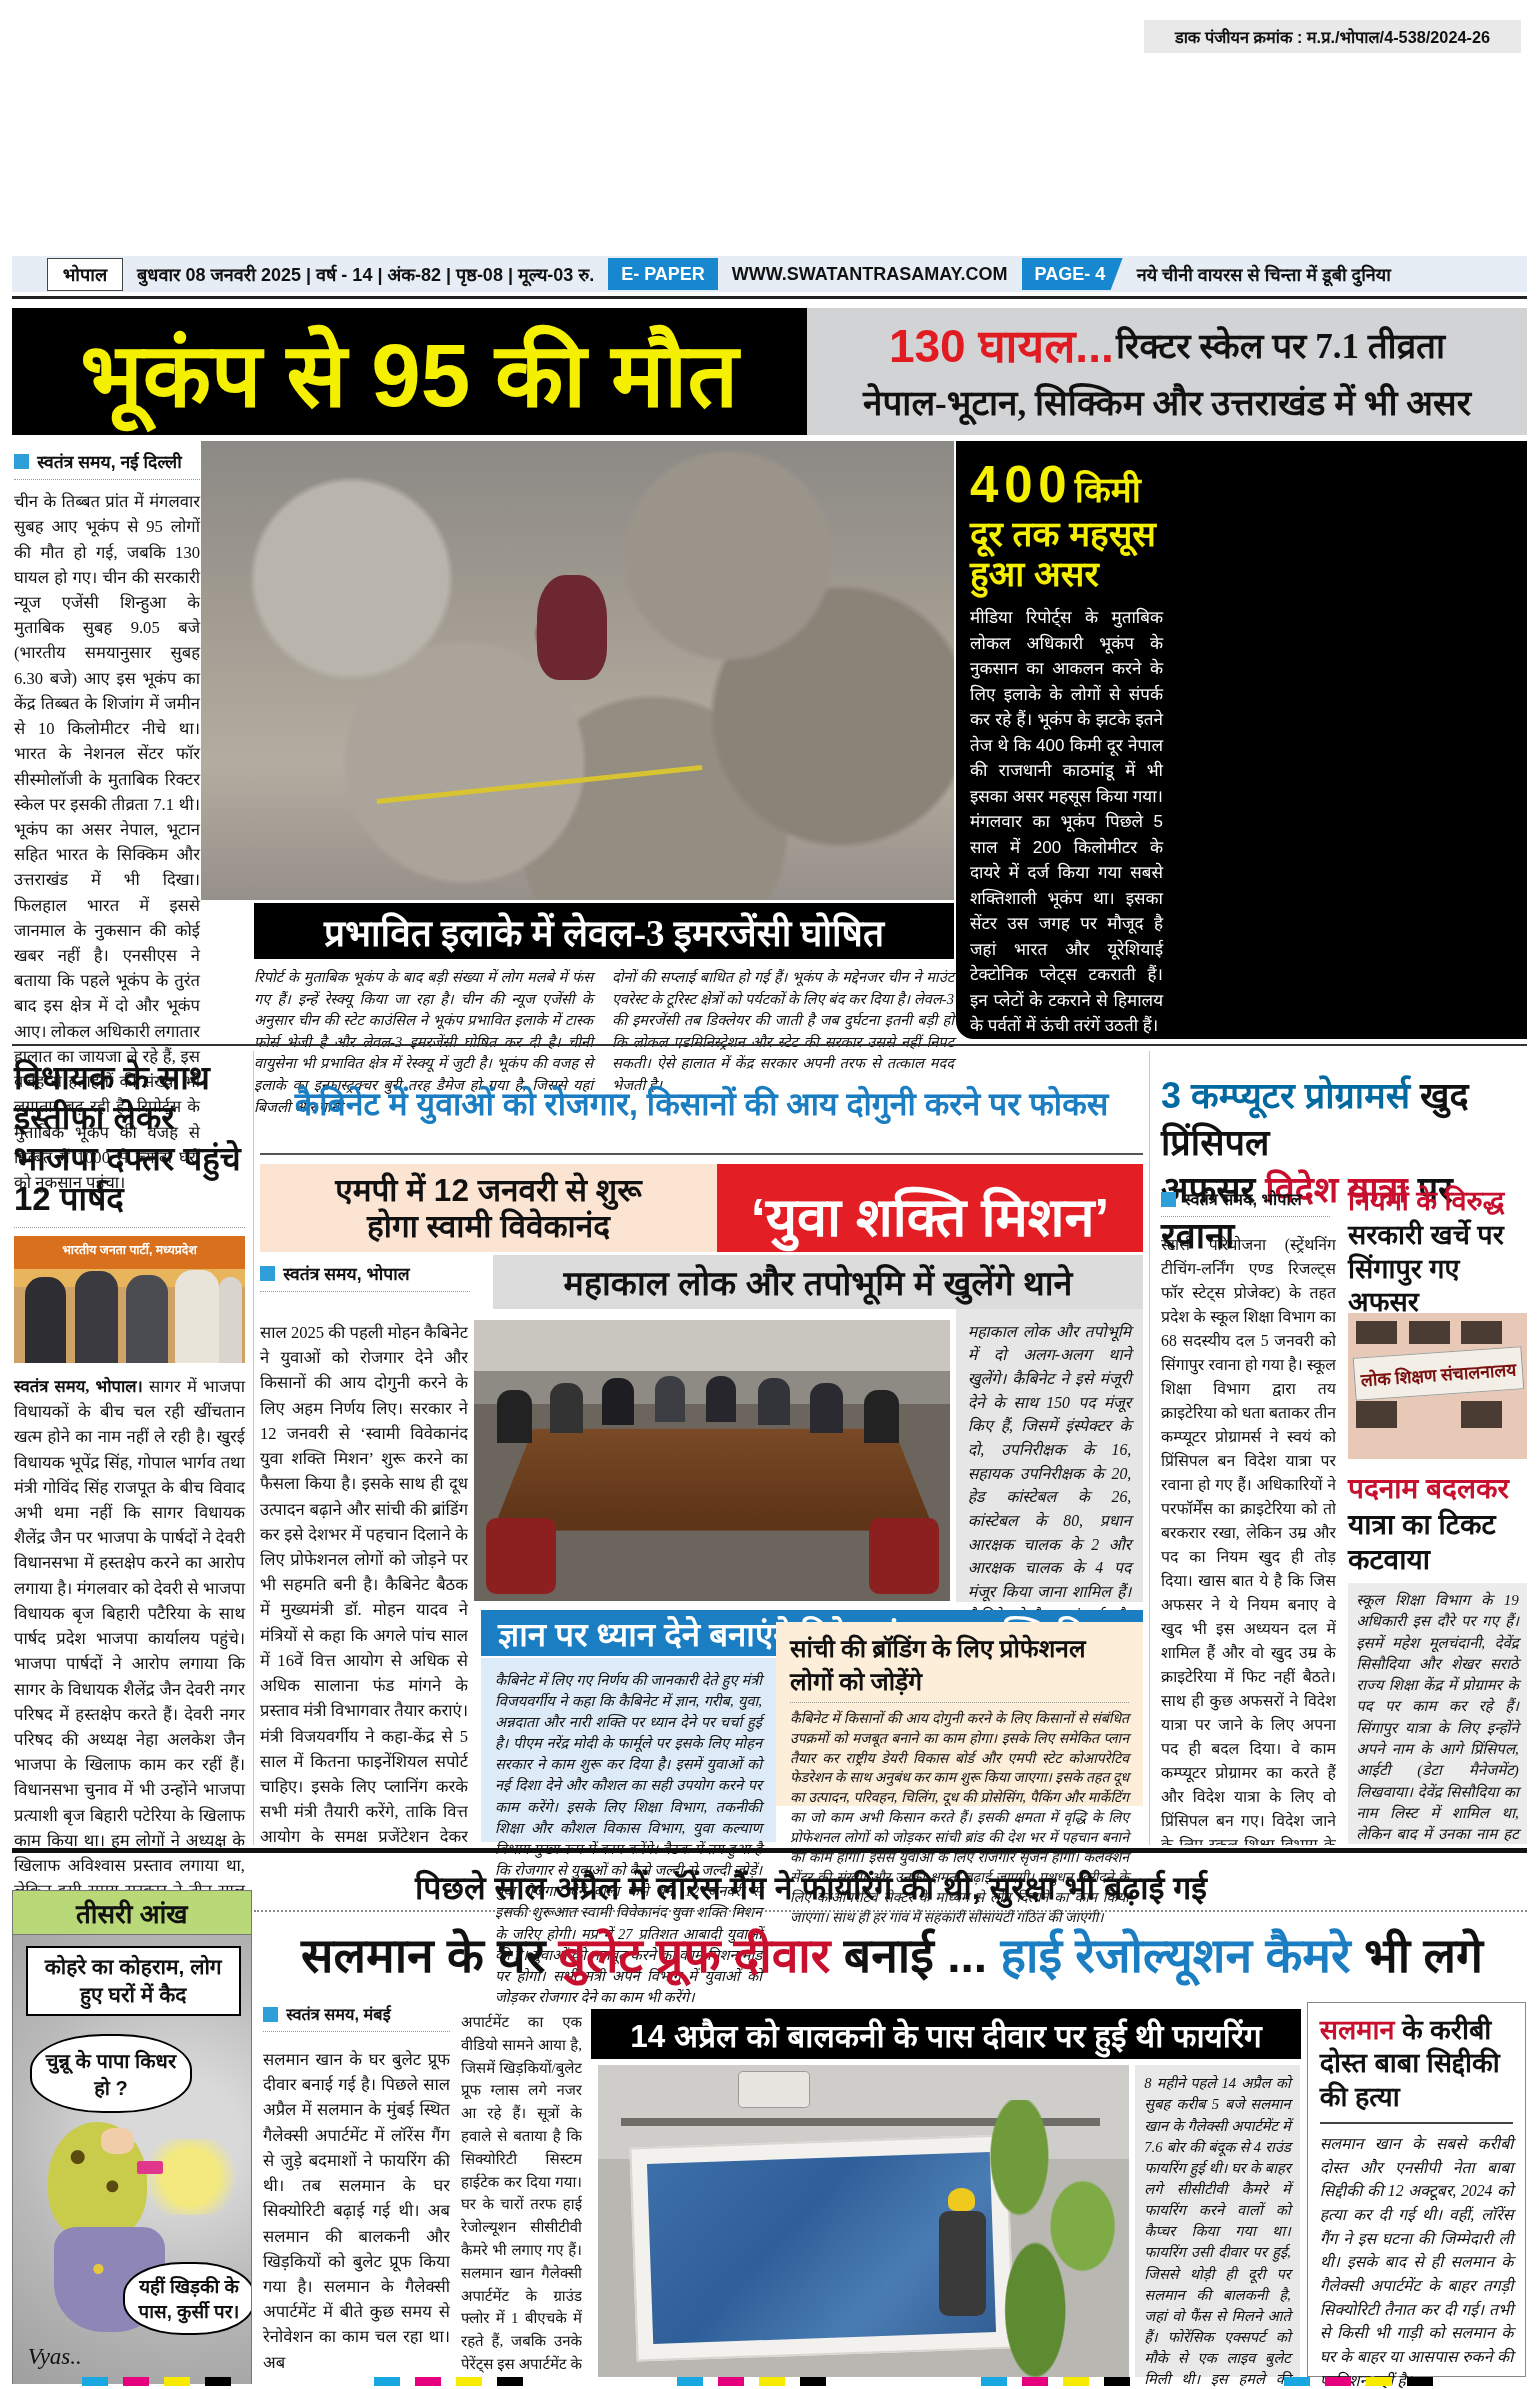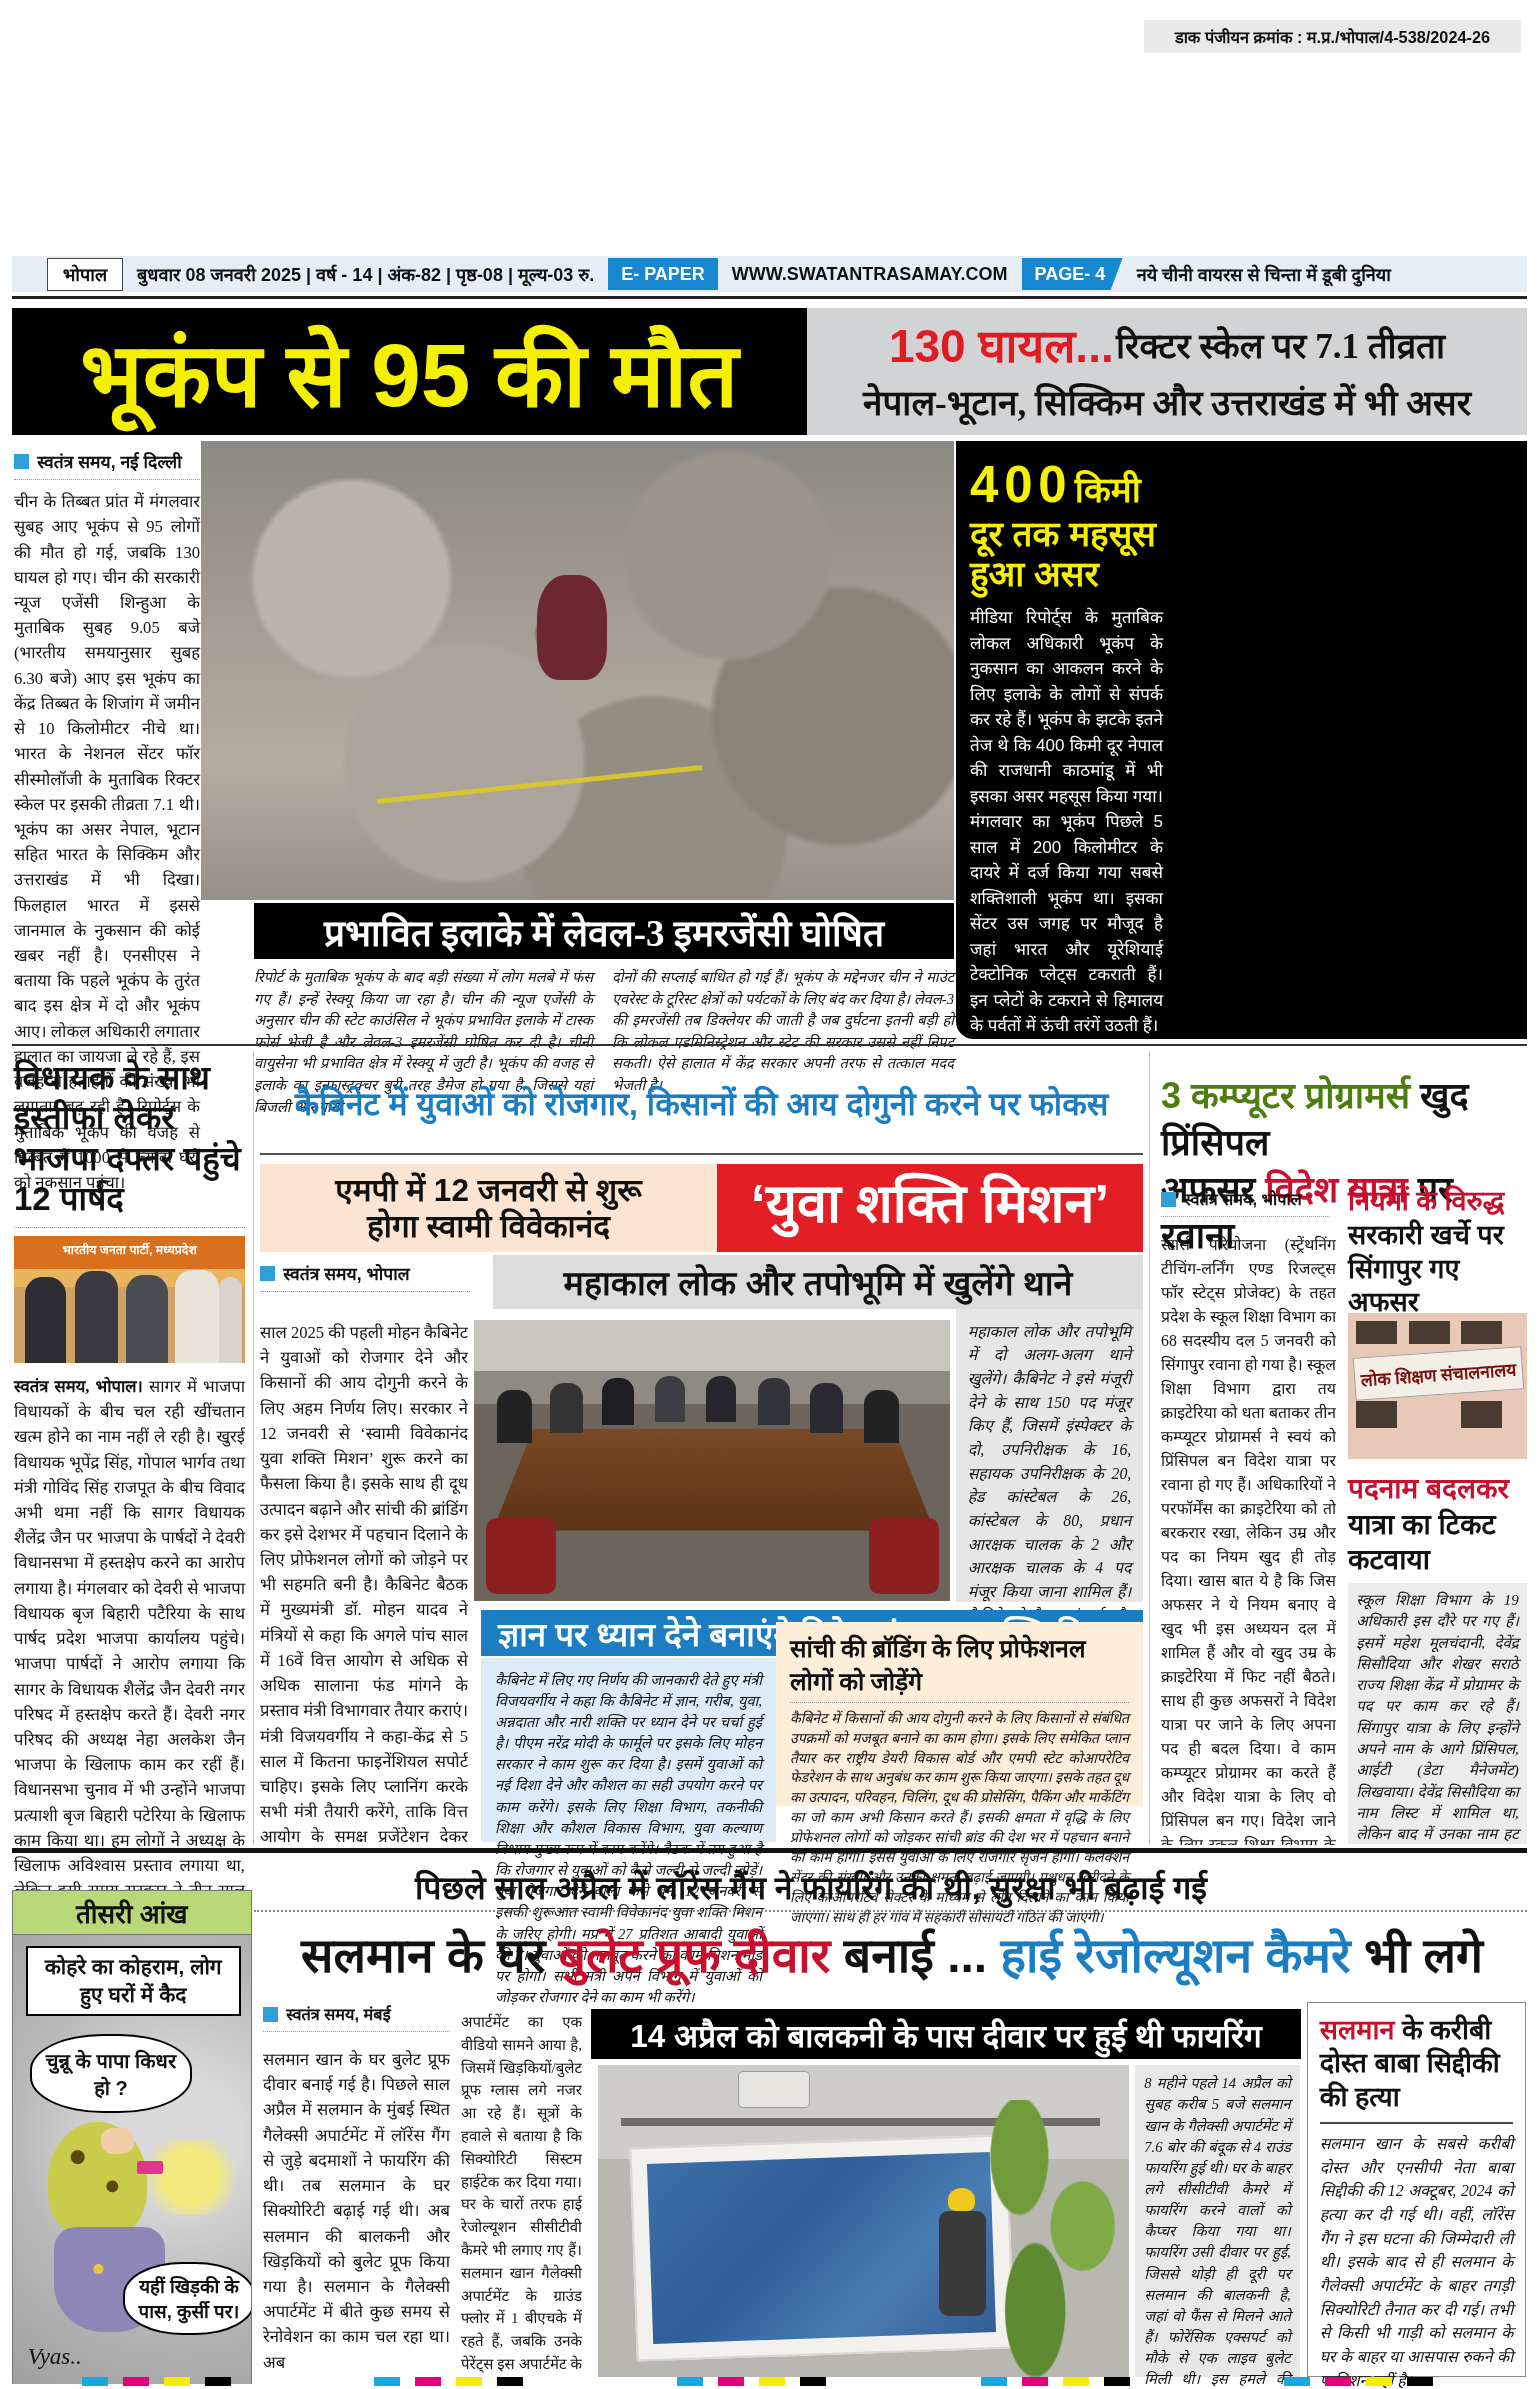--- a/index.html
+++ b/index.html
@@ -119,21 +119,21 @@
     </div>
   </div>
 
   <div class="abs ctr sans b" style="left:260px;top:1081px;width:883px;font-size:32px;color:#1b7ec2;">कैबिनेट में युवाओं को रोजगार, किसानों की आय दोगुनी करने पर फोकस</div>
   <div class="abs" style="left:260px;top:1153px;width:883px;height:1.8px;background:#555;"></div>
 
   <div class="abs ctr" style="left:260px;top:1164px;width:457px;height:88px;background:#fbe4d2;display:flex;flex-direction:column;justify-content:center;">
     <div class="sans b" style="font-size:31.5px;line-height:1.15;">एमपी में 12 जनवरी से शुरू</div>
     <div class="sans b" style="font-size:31.5px;line-height:1.15;">होगा स्वामी विवेकानंद</div>
   </div>
-  <div class="abs ctr" style="left:717px;top:1164px;width:426px;height:88px;background:#e31e25;display:flex;align-items:flex-start;justify-content:center;">
+  <div class="abs ctr" style="left:717px;top:1164px;width:426px;height:88px;background:#e31e25;display:flex;align-items:flex-end;justify-content:center;">
     <span class="sans b" style="color:#fff;font-size:54px;">‘युवा शक्ति मिशन’</span>
   </div>
 
   <div class="abs" style="left:260px;top:1261px;width:210px;">
     <div class="byline">
         <span class="bymark"></span>
       <span>स्वतंत्र समय, भोपाल</span>
       </div>
   </div>
   <div class="abs ctr" style="left:493px;top:1255px;width:650px;height:54px;background:#dcdcdc;display:flex;align-items:center;justify-content:center;">
@@ -166,21 +166,21 @@
   <div class="abs i just" style="left:481px;top:1658px;width:295px;height:184px;background:#dcebf7;padding:11.7px 14px;box-sizing:border-box;font-size:14.6px;line-height:1.45;">
     <span>कैबिनेट में लिए गए निर्णय की जानकारी देते हुए मंत्री विजयवर्गीय ने कहा कि कैबिनेट में ज्ञान, गरीब, युवा, अन्नदाता और नारी शक्ति पर ध्यान देने पर चर्चा हुई है। पीएम नरेंद्र मोदी के फार्मूले पर इसके लिए मोहन सरकार ने काम शुरू कर दिया है। इसमें युवाओं को नई दिशा देने और कौशल का सही उपयोग करने पर काम करेंगे। इसके लिए शिक्षा विभाग, तकनीकी शिक्षा और कौशल विकास विभाग, युवा कल्याण विभाग मुख्य रूप में काम करेंगे। बैठक में तय हुआ है कि रोजगार से युवाओं को कैसे जल्दी से जल्दी जोड़ें। युवा रोजगार देने वाला कैसे बने, 12 जनवरी से इसकी शुरूआत स्वामी विवेकानंद युवा शक्ति मिशन के जरिए होगी। मप्र में 27 प्रतिशत आबादी युवाओं की है। युवाओं को मजबूत करने का काम मिशन मोड पर होगा। सभी मंत्री अपने विभाग में युवाओं को जोड़कर रोजगार देने का काम भी करेंगे।</span>
   </div>
   <div class="abs" style="left:776px;top:1622px;width:367px;height:184px;background:#fdeeda;padding:9.3px 14px;box-sizing:border-box;">
     <div class="b" style="font-size:24.5px;border-bottom:1.8px dotted #999;padding-bottom:4.7px;">सांची की ब्रॉडिंग के लिए प्रोफेशनल लोगों को जोड़ेंगे</div>
     <div class="i just" style="font-size:14px;line-height:1.42;margin-top:5.8px;">कैबिनेट में किसानों की आय दोगुनी करने के लिए किसानों से संबंधित उपक्रमों को मजबूत बनाने का काम होगा। इसके लिए समेकित प्लान तैयार कर राष्ट्रीय डेयरी विकास बोर्ड और एमपी स्टेट कोआपरेटिव फेडरेशन के साथ अनुबंध कर काम शुरू किया जाएगा। इसके तहत दूध का उत्पादन, परिवहन, चिलिंग, दूध की प्रोसेसिंग, पैकिंग और मार्केटिंग का जो काम अभी किसान करते हैं। इसकी क्षमता में वृद्धि के लिए प्रोफेशनल लोगों को जोड़कर सांची ब्रांड की देश भर में पहचान बनाने का काम होगा। इससे युवाओं के लिए रोजगार सृजन होगा। कलेक्शन सेंटर की संख्या और उनकी क्षमता बढ़ाई जाएगी। पशुधन खरीदने के लिए कोऑपरेटिव सेक्टर के माध्यम से लोन दिलाने का काम किया जाएगा। साथ ही हर गांव में सहकारी सोसायटी गठित की जाएगी।</div>
   </div>
 
   <div class="abs" style="left:1161px;top:1073px;width:365px;">
     <div class="sans b" style="font-size:36px;line-height:1.3;">
-      <span style="color:#4d7c0f;">3 कम्प्यूटर प्रोग्रामर्स</span><span> खुद प्रिंसिपल</span>
+      <span style="color:#0369a1;">3 कम्प्यूटर प्रोग्रामर्स</span><span> खुद प्रिंसिपल</span>
     </div>
     <div class="sans b" style="font-size:36px;line-height:1.3;">
       <span>अफसर </span><span style="color:#c8102e;">विदेश यात्रा</span><span> पर रवाना</span>
     </div>
   </div>
 
   <div class="abs" style="left:1161px;top:1188px;width:169px;">
     <div class="byline" style="font-size:16.3px;">
         <span class="bymark"></span>
       <span>स्वतंत्र समय, भोपाल</span>

